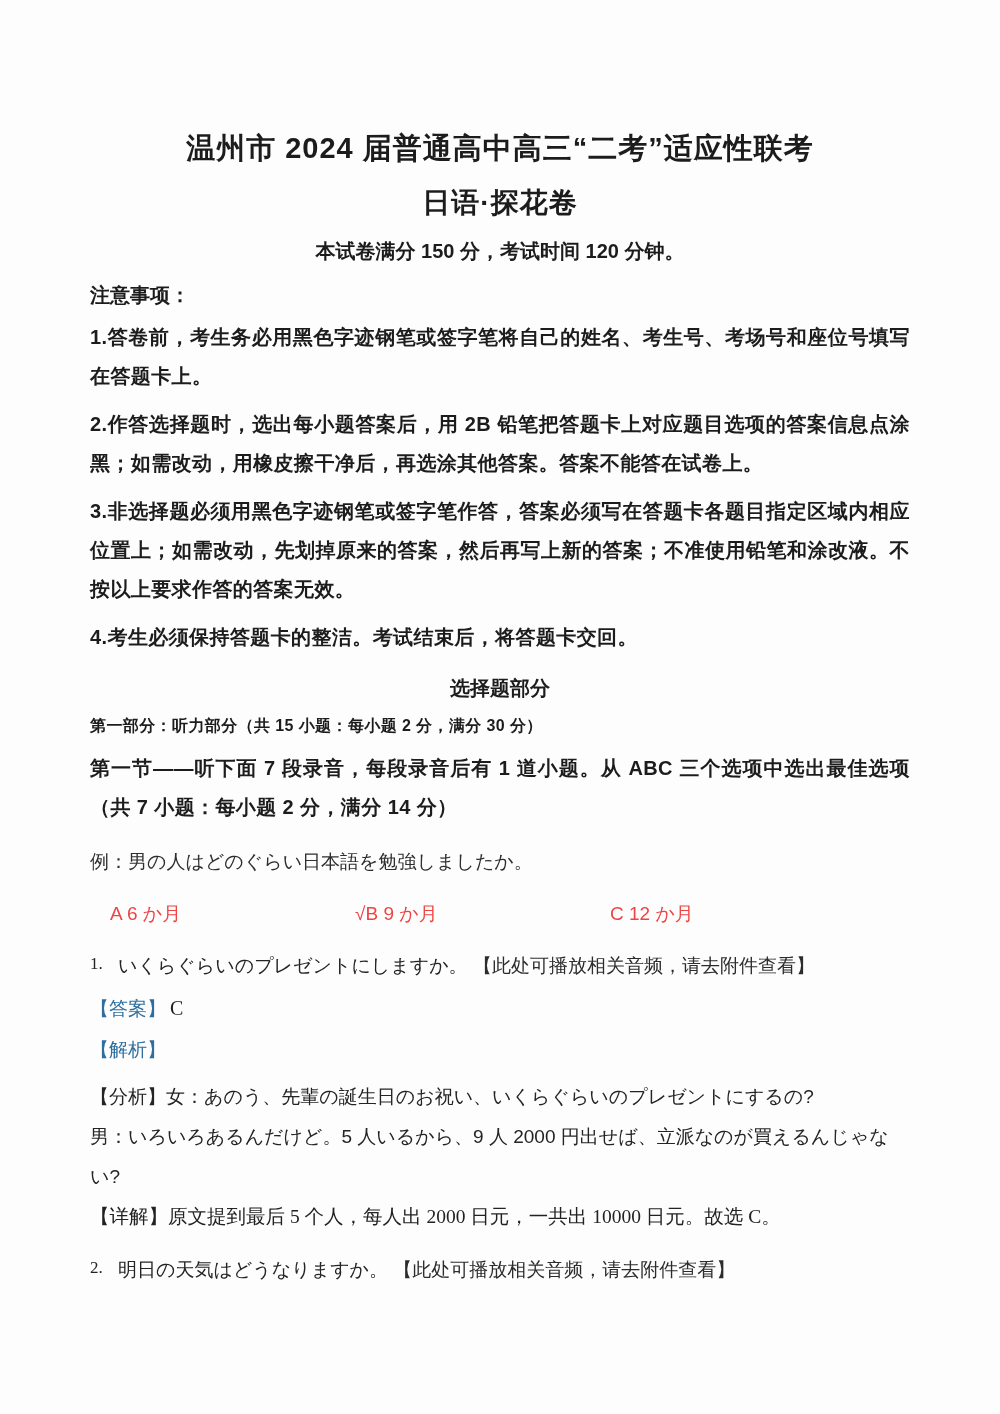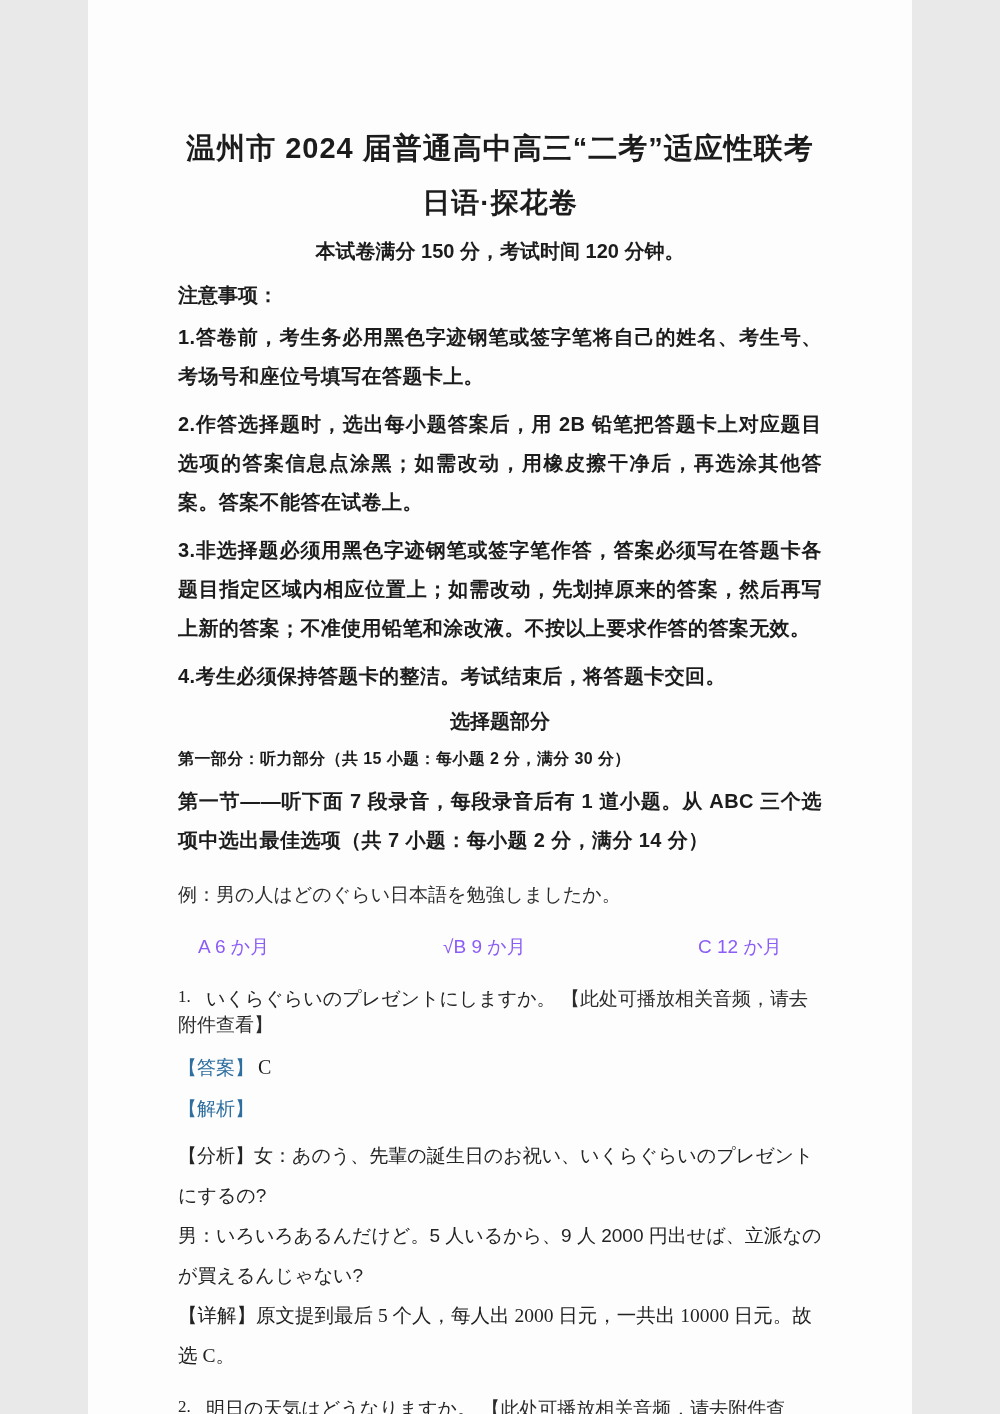--- a/index.html
+++ b/index.html
@@ -1,20 +1,20 @@
 <!DOCTYPE html>
 <html><head>
 <meta charset="utf-8">
 <style>
   * { margin: 0; padding: 0; box-sizing: border-box; }
   html, body { background: #e9e9e9; }
   body { display: flex; justify-content: center; }
   .page {
     position: relative;
-    width: 824px;
+    width: 1000px;
     height: 1414px;
     background: #fdfdfd;
     color: #1c1c1c;
     font-family: "Liberation Sans", sans-serif;
     overflow: hidden;
   }
   .content {
     padding: 130px 90px 0 90px;
   }
 
@@ -48,21 +48,21 @@
     font-weight: bold;
     line-height: 39px;
     margin-top: 9px;
     letter-spacing: 0.4px;
     text-align: justify;
   }
   .section-heading {
     font-size: 20px;
     font-weight: bold;
     text-align: center;
-    margin-top: 12px;
+    margin-top: 18px;
   }
   .part1-heading {
     font-size: 16px;
     font-weight: bold;
     margin-top: 14px;
     letter-spacing: 0.4px;
   }
   .section1-heading {
     font-size: 20px;
     font-weight: bold;
@@ -72,21 +72,21 @@
     text-align: justify;
   }
   .example {
     font-size: 19px;
     color: #2e2e2e;
     margin-top: 22px;
   }
   .opts {
     display: grid;
     font-size: 19px;
-    color: #8b5cf6;
+    color: #ef4444;
   }
   .opts1 {
     grid-template-columns: 245px 255px auto;
     padding-left: 20px;
     margin-top: 26px;
   }
   .opts2 {
     grid-template-columns: 273px 275px auto;
     padding-left: 2px;
     margin-top: 46px;

